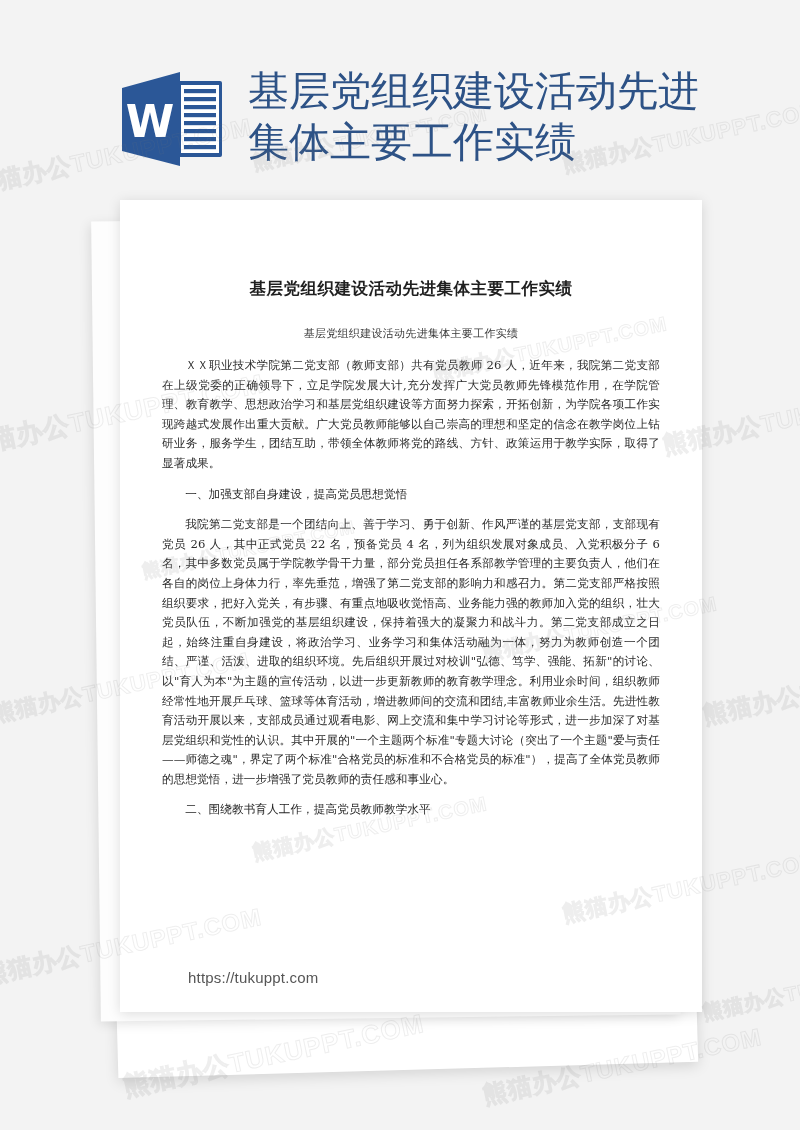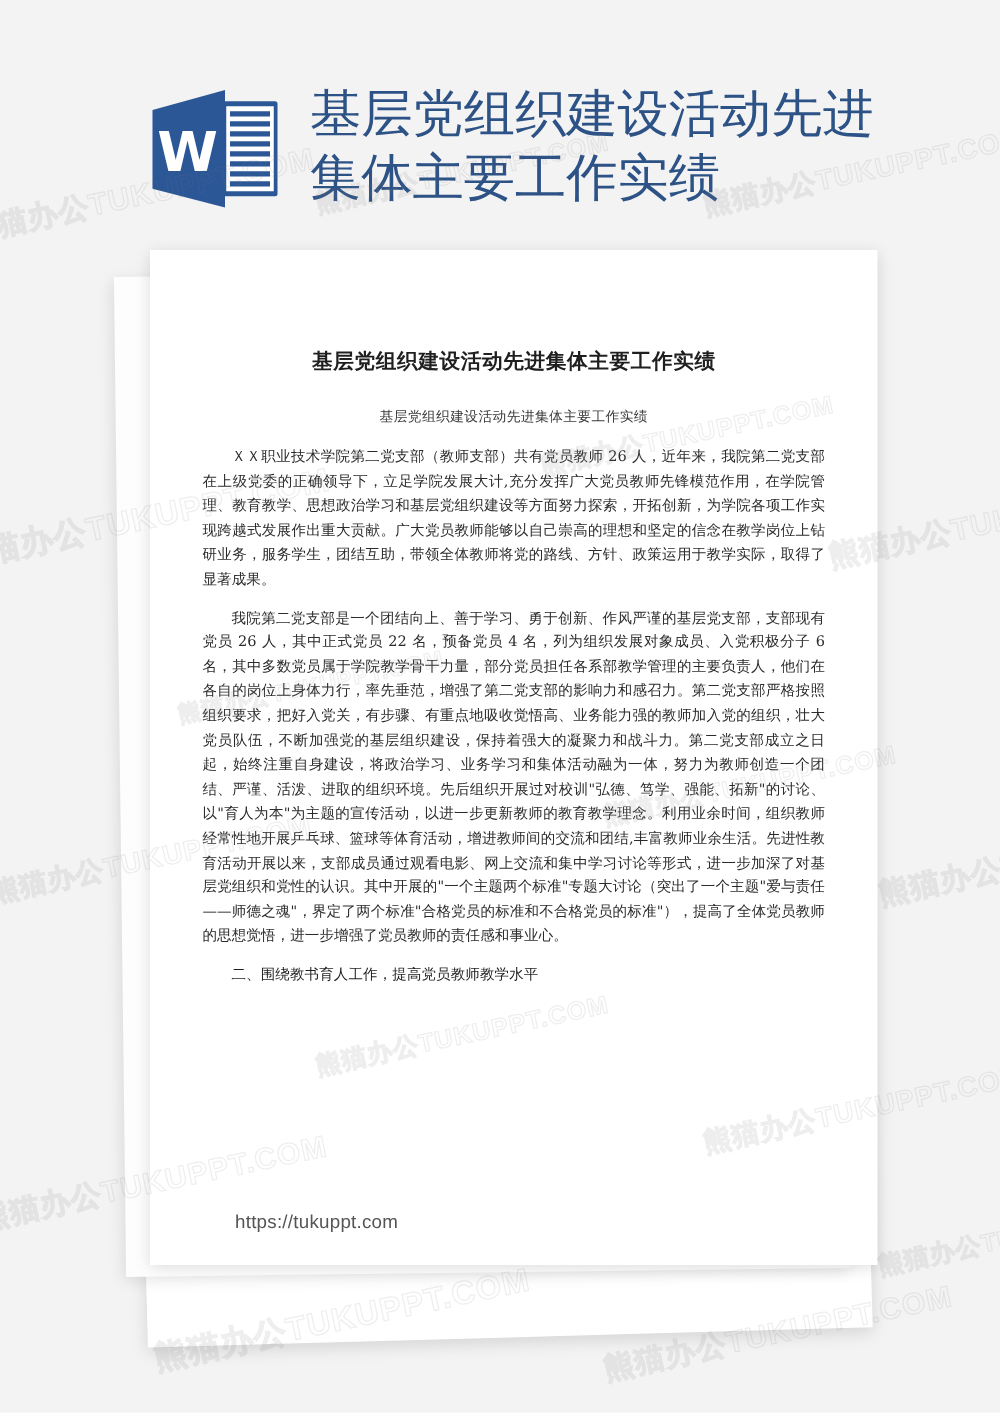--- a/index.html
+++ b/index.html
@@ -197,20 +197,21 @@
     </svg>
   </div>
   <div class="header-title">基层党组织建设活动先进集体主要工作实绩</div>
 </div>
 
 <div class="doc-body">
   <div class="doc-title">基层党组织建设活动先进集体主要工作实绩</div>
   <div class="doc-subtitle">基层党组织建设活动先进集体主要工作实绩</div>
   <div id="doc-blocks">
       <div class="doc-p">ＸＸ职业技术学院第二党支部（教师支部）共有党员教师 26 人，近年来，我院第二党支部在上级党委的正确领导下，立足学院发展大计,充分发挥广大党员教师先锋模范作用，在学院管理、教育教学、思想政治学习和基层党组织建设等方面努力探索，开拓创新，为学院各项工作实现跨越式发展作出重大贡献。广大党员教师能够以自己崇高的理想和坚定的信念在教学岗位上钻研业务，服务学生，团结互助，带领全体教师将党的路线、方针、政策运用于教学实际，取得了显著成果。</div>
+      <div class="doc-h">一、加强支部自身建设，提高党员思想觉悟</div>
       <div class="doc-p">我院第二党支部是一个团结向上、善于学习、勇于创新、作风严谨的基层党支部，支部现有党员 26 人，其中正式党员 22 名，预备党员 4 名，列为组织发展对象成员、入党积极分子 6 名，其中多数党员属于学院教学骨干力量，部分党员担任各系部教学管理的主要负责人，他们在各自的岗位上身体力行，率先垂范，增强了第二党支部的影响力和感召力。第二党支部严格按照组织要求，把好入党关，有步骤、有重点地吸收觉悟高、业务能力强的教师加入党的组织，壮大党员队伍，不断加强党的基层组织建设，保持着强大的凝聚力和战斗力。第二党支部成立之日起，始终注重自身建设，将政治学习、业务学习和集体活动融为一体，努力为教师创造一个团结、严谨、活泼、进取的组织环境。先后组织开展过对校训"弘德、笃学、强能、拓新"的讨论、以"育人为本"为主题的宣传活动，以进一步更新教师的教育教学理念。利用业余时间，组织教师经常性地开展乒乓球、篮球等体育活动，增进教师间的交流和团结,丰富教师业余生活。先进性教育活动开展以来，支部成员通过观看电影、网上交流和集中学习讨论等形式，进一步加深了对基层党组织和党性的认识。其中开展的"一个主题两个标准"专题大讨论（突出了一个主题"爱与责任——师德之魂"，界定了两个标准"合格党员的标准和不合格党员的标准"），提高了全体党员教师的思想觉悟，进一步增强了党员教师的责任感和事业心。</div>
       <div class="doc-h">二、围绕教书育人工作，提高党员教师教学水平</div>
     </div>
   <div class="doc-footer-url">https://tukuppt.com</div>
 </div>
 
 <div class="watermark-layer" id="watermark-layer">
     <div class="wm" style="left: -30px; top: 170px; font-size: 24px;">熊猫办公TUKUPPT.COM</div>
     <div class="wm" style="left: 250px; top: 150px; font-size: 20px;">熊猫办公TUKUPPT.COM</div>
     <div class="wm" style="left: 560px; top: 150px; font-size: 22px;">熊猫办公TUKUPPT.COM</div>

